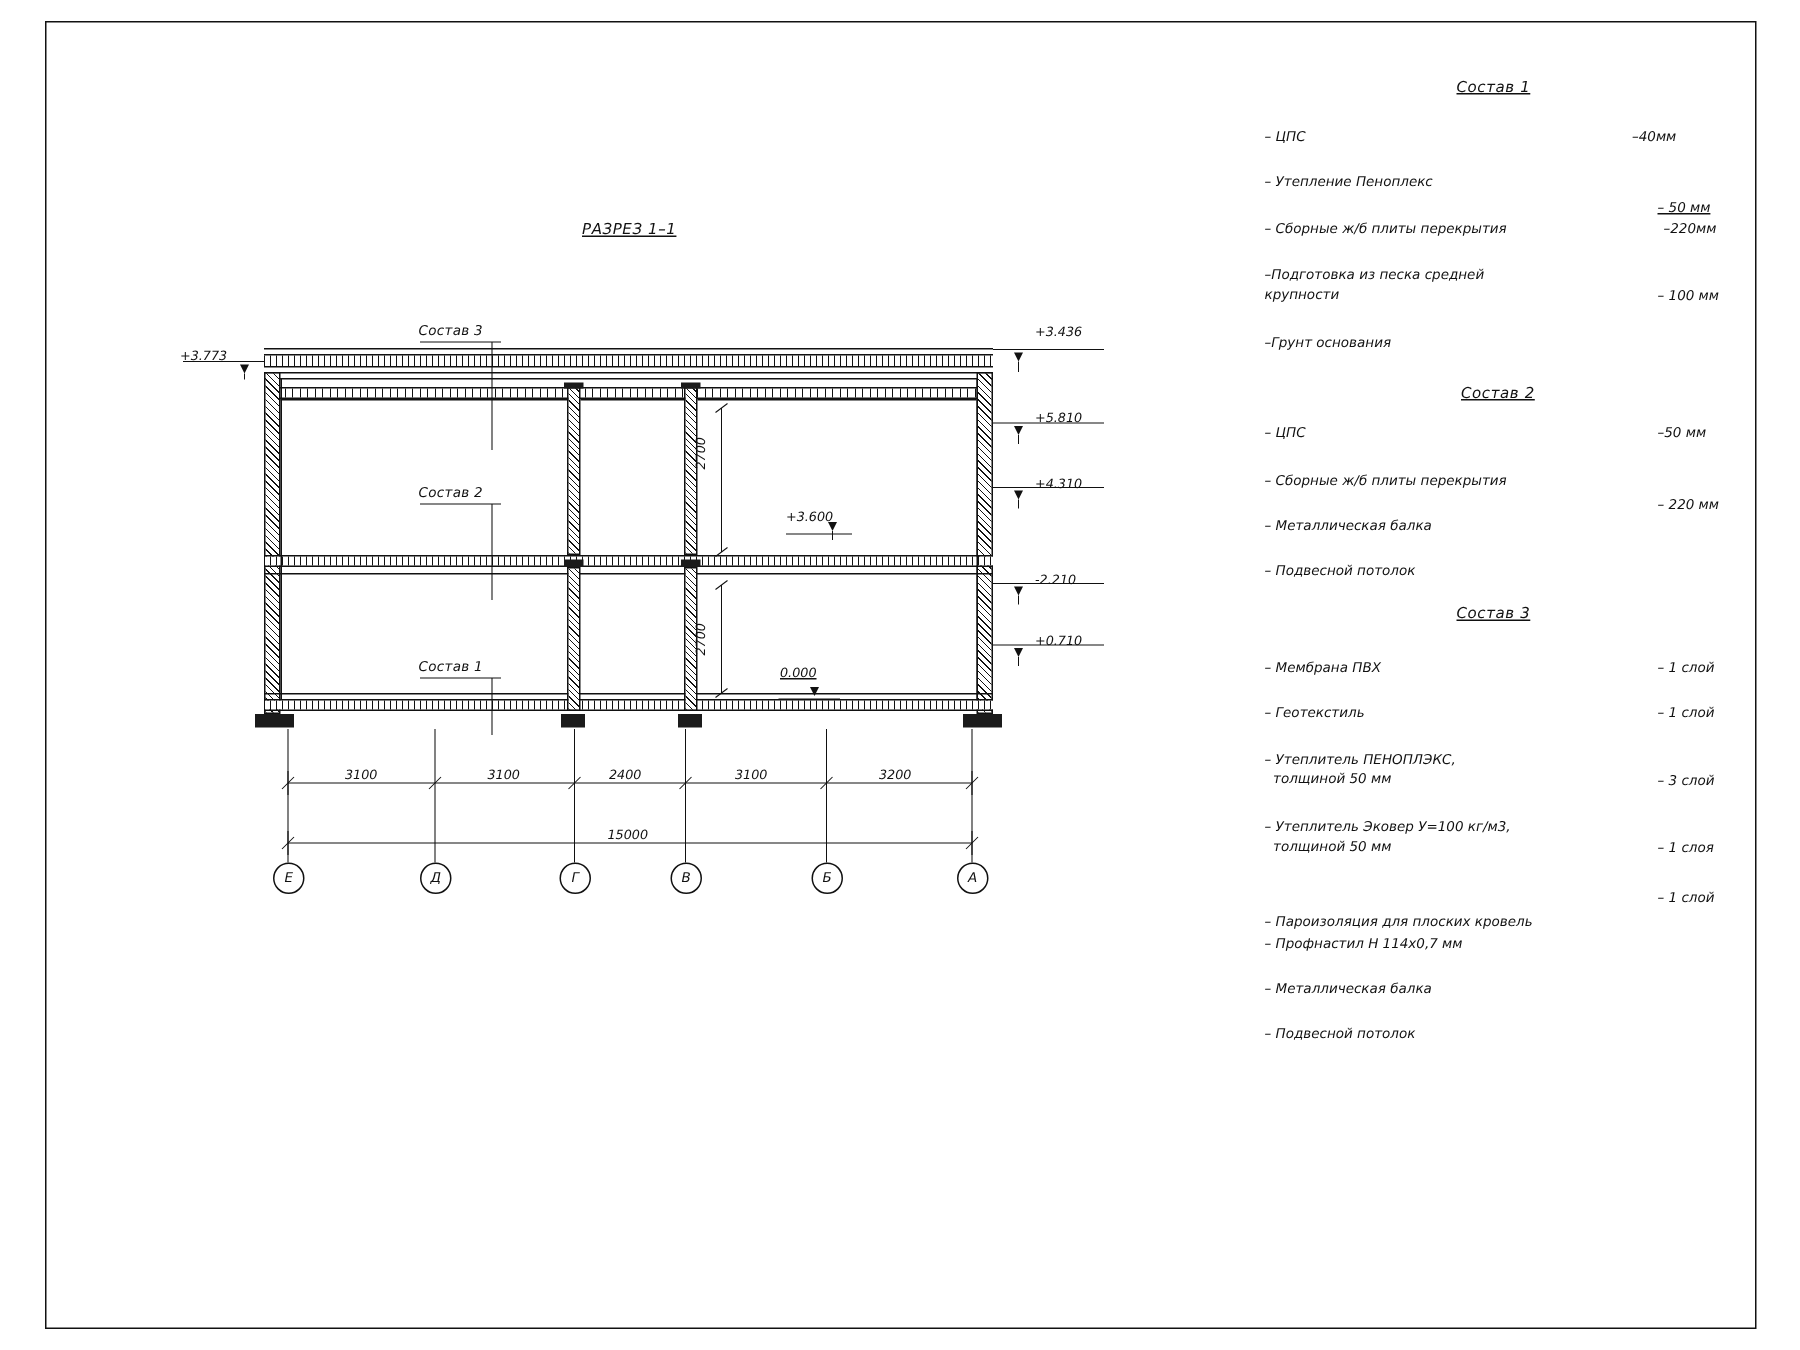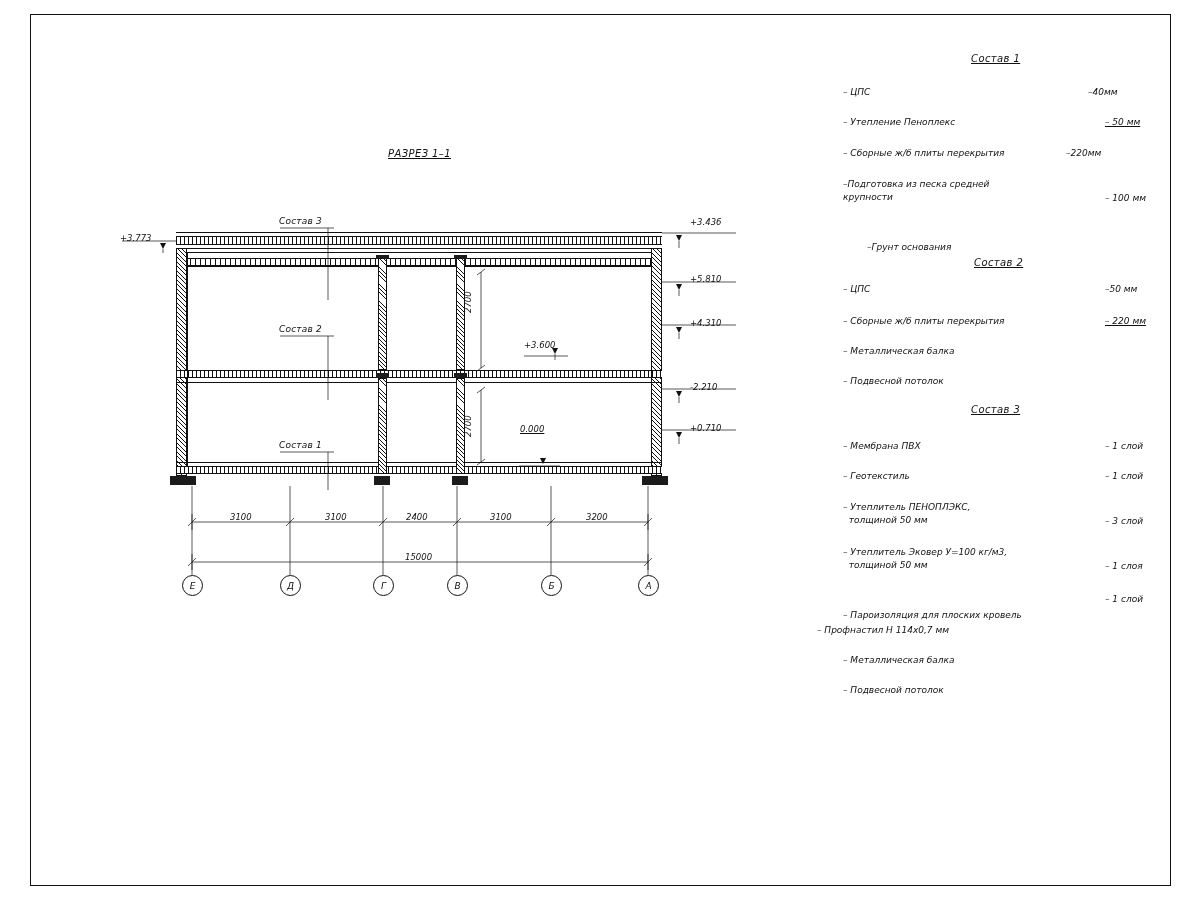--- a/index.html
+++ b/index.html
@@ -265,21 +265,21 @@
 
   <div class="lvltext" style="left:120px; top:233px;">+3.773</div>
 
   <div class="lvltext" style="left:690px; top:217px;">+3.436</div>
   <div class="lvltext" style="left:690px; top:274px;">+5.810</div>
   <div class="lvltext" style="left:690px; top:318px;">+4.310</div>
   <div class="lvltext" style="left:690px; top:382px;">-2.210</div>
   <div class="lvltext" style="left:690px; top:423px;">+0.710</div>
 
   <div class="lvltext" style="left:524px; top:340px;">+3.600</div>
-  <div class="lvltext underline-val" style="left:520px; top:424px;">0.000</div>
+  <div class="lvltext underline-val" style="left:520px; top:444px;">0.000</div>
 
   <div class="dimtext" style="left:463px; top:313px; transform:rotate(-90deg); transform-origin:left top;">2700</div>
   <div class="dimtext" style="left:463px; top:437px; transform:rotate(-90deg); transform-origin:left top;">2700</div>
 
   <div class="dimtext" style="left:230px; top:512px;">3100</div>
   <div class="dimtext" style="left:325px; top:512px;">3100</div>
   <div class="dimtext" style="left:406px; top:512px;">2400</div>
   <div class="dimtext" style="left:490px; top:512px;">3100</div>
   <div class="dimtext" style="left:586px; top:512px;text-align:right;">3200</div>
 
@@ -303,39 +303,39 @@
   <div class="circle" style="left:638px; top:575px; width:21px; height:21px;">
     <span>А</span>
   </div>
 
   <div class="ttl" style="left:971px; top:53px;">Состав 1</div>
 
   <div class="spec-row" style="left:843px; top:87px;">– ЦПС</div>
   <div class="spec-row" style="left:1088px; top:87px;">–40мм</div>
 
   <div class="spec-row" style="left:843px; top:117px;">– Утепление Пеноплекс</div>
-  <div class="spec-row" style="left:1105px; top:117px;text-decoration:underline;">– 50 мм</div>
+  <div class="spec-row" style="left:1105px; top:134px;text-decoration:underline;">– 50 мм</div>
 
   <div class="spec-row" style="left:843px; top:148px;">– Сборные ж/б плиты перекрытия</div>
-  <div class="spec-row" style="left:1066px; top:148px;">–220мм</div>
+  <div class="spec-row" style="left:1109px; top:148px;">–220мм</div>
 
   <div class="spec-row" style="left:843px; top:178px; line-height:13px;">–Подготовка из песка средней
 крупности</div>
   <div class="spec-row" style="left:1105px; top:193px;">– 100 мм</div>
 
-  <div class="spec-row" style="left:843px; top:242px;margin-left:24px;">–Грунт основания</div>
+  <div class="spec-row" style="left:843px; top:224px;">–Грунт основания</div>
   <div class="spec-row" style="left:1105px; top:224px;"></div>
 
   <div class="ttl" style="left:974px; top:257px;">Состав 2</div>
 
   <div class="spec-row" style="left:843px; top:284px;">– ЦПС</div>
   <div class="spec-row" style="left:1105px; top:284px;">–50 мм</div>
 
   <div class="spec-row" style="left:843px; top:316px;">– Сборные ж/б плиты перекрытия</div>
-  <div class="spec-row" style="left:1105px; top:316px;text-decoration:underline;">– 220 мм</div>
+  <div class="spec-row" style="left:1105px; top:332px;">– 220 мм</div>
 
   <div class="spec-row" style="left:843px; top:346px;">– Металлическая балка</div>
   <div class="spec-row" style="left:1105px; top:346px;"></div>
 
   <div class="spec-row" style="left:843px; top:376px;">– Подвесной потолок</div>
   <div class="spec-row" style="left:1105px; top:376px;"></div>
 
   <div class="ttl" style="left:971px; top:404px;">Состав 3</div>
 
   <div class="spec-row" style="left:843px; top:441px;">– Мембрана ПВХ</div>
@@ -348,21 +348,21 @@
   толщиной 50 мм</div>
   <div class="spec-row" style="left:1105px; top:516px;">– 3 слой</div>
 
   <div class="spec-row" style="left:843px; top:546px; line-height:13px;">– Утеплитель Эковер У=100 кг/м3,
   толщиной 50 мм</div>
   <div class="spec-row" style="left:1105px; top:561px;">– 1 слоя</div>
 
   <div class="spec-row" style="left:843px; top:610px;">– Пароизоляция для плоских кровель</div>
   <div class="spec-row" style="left:1105px; top:594px;">– 1 слой</div>
 
-  <div class="spec-row" style="left:817px; top:625px;">– Профнастил Н 114х0,7 мм</div>
+  <div class="spec-row" style="left:843px; top:625px;">– Профнастил Н 114х0,7 мм</div>
   <div class="spec-row" style="left:1105px; top:625px;"></div>
 
   <div class="spec-row" style="left:843px; top:655px;">– Металлическая балка</div>
   <div class="spec-row" style="left:1105px; top:655px;"></div>
 
   <div class="spec-row" style="left:843px; top:685px;">– Подвесной потолок</div>
   <div class="spec-row" style="left:1105px; top:685px;"></div>
 
 </div>
 

